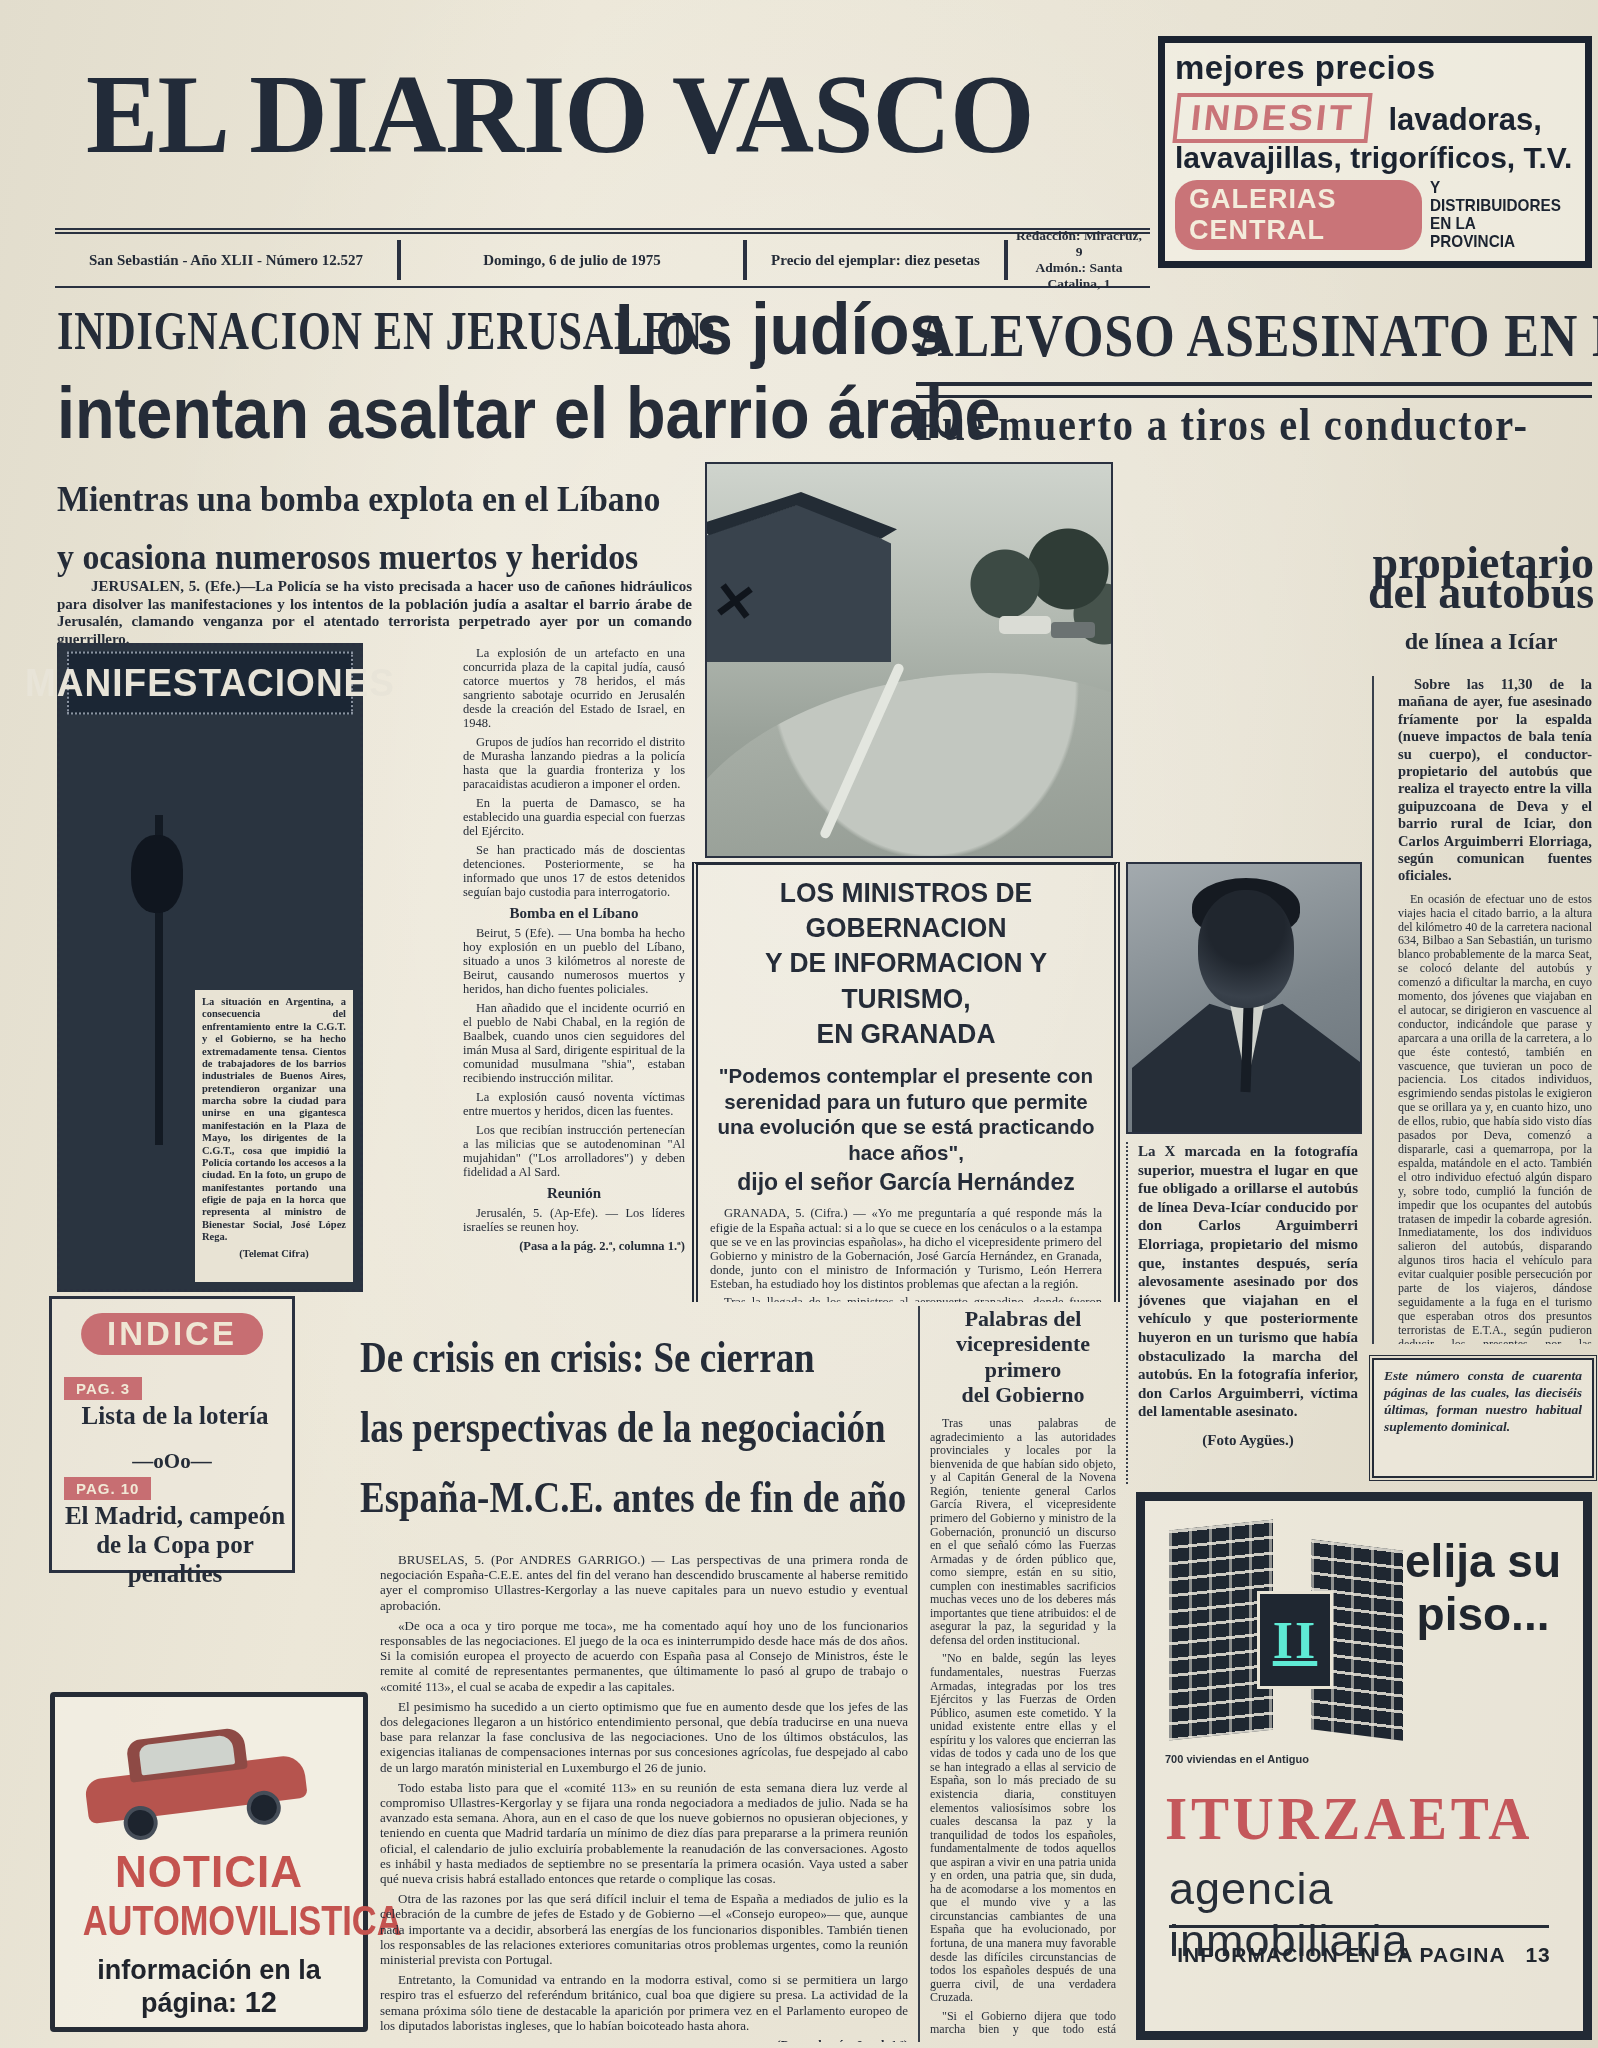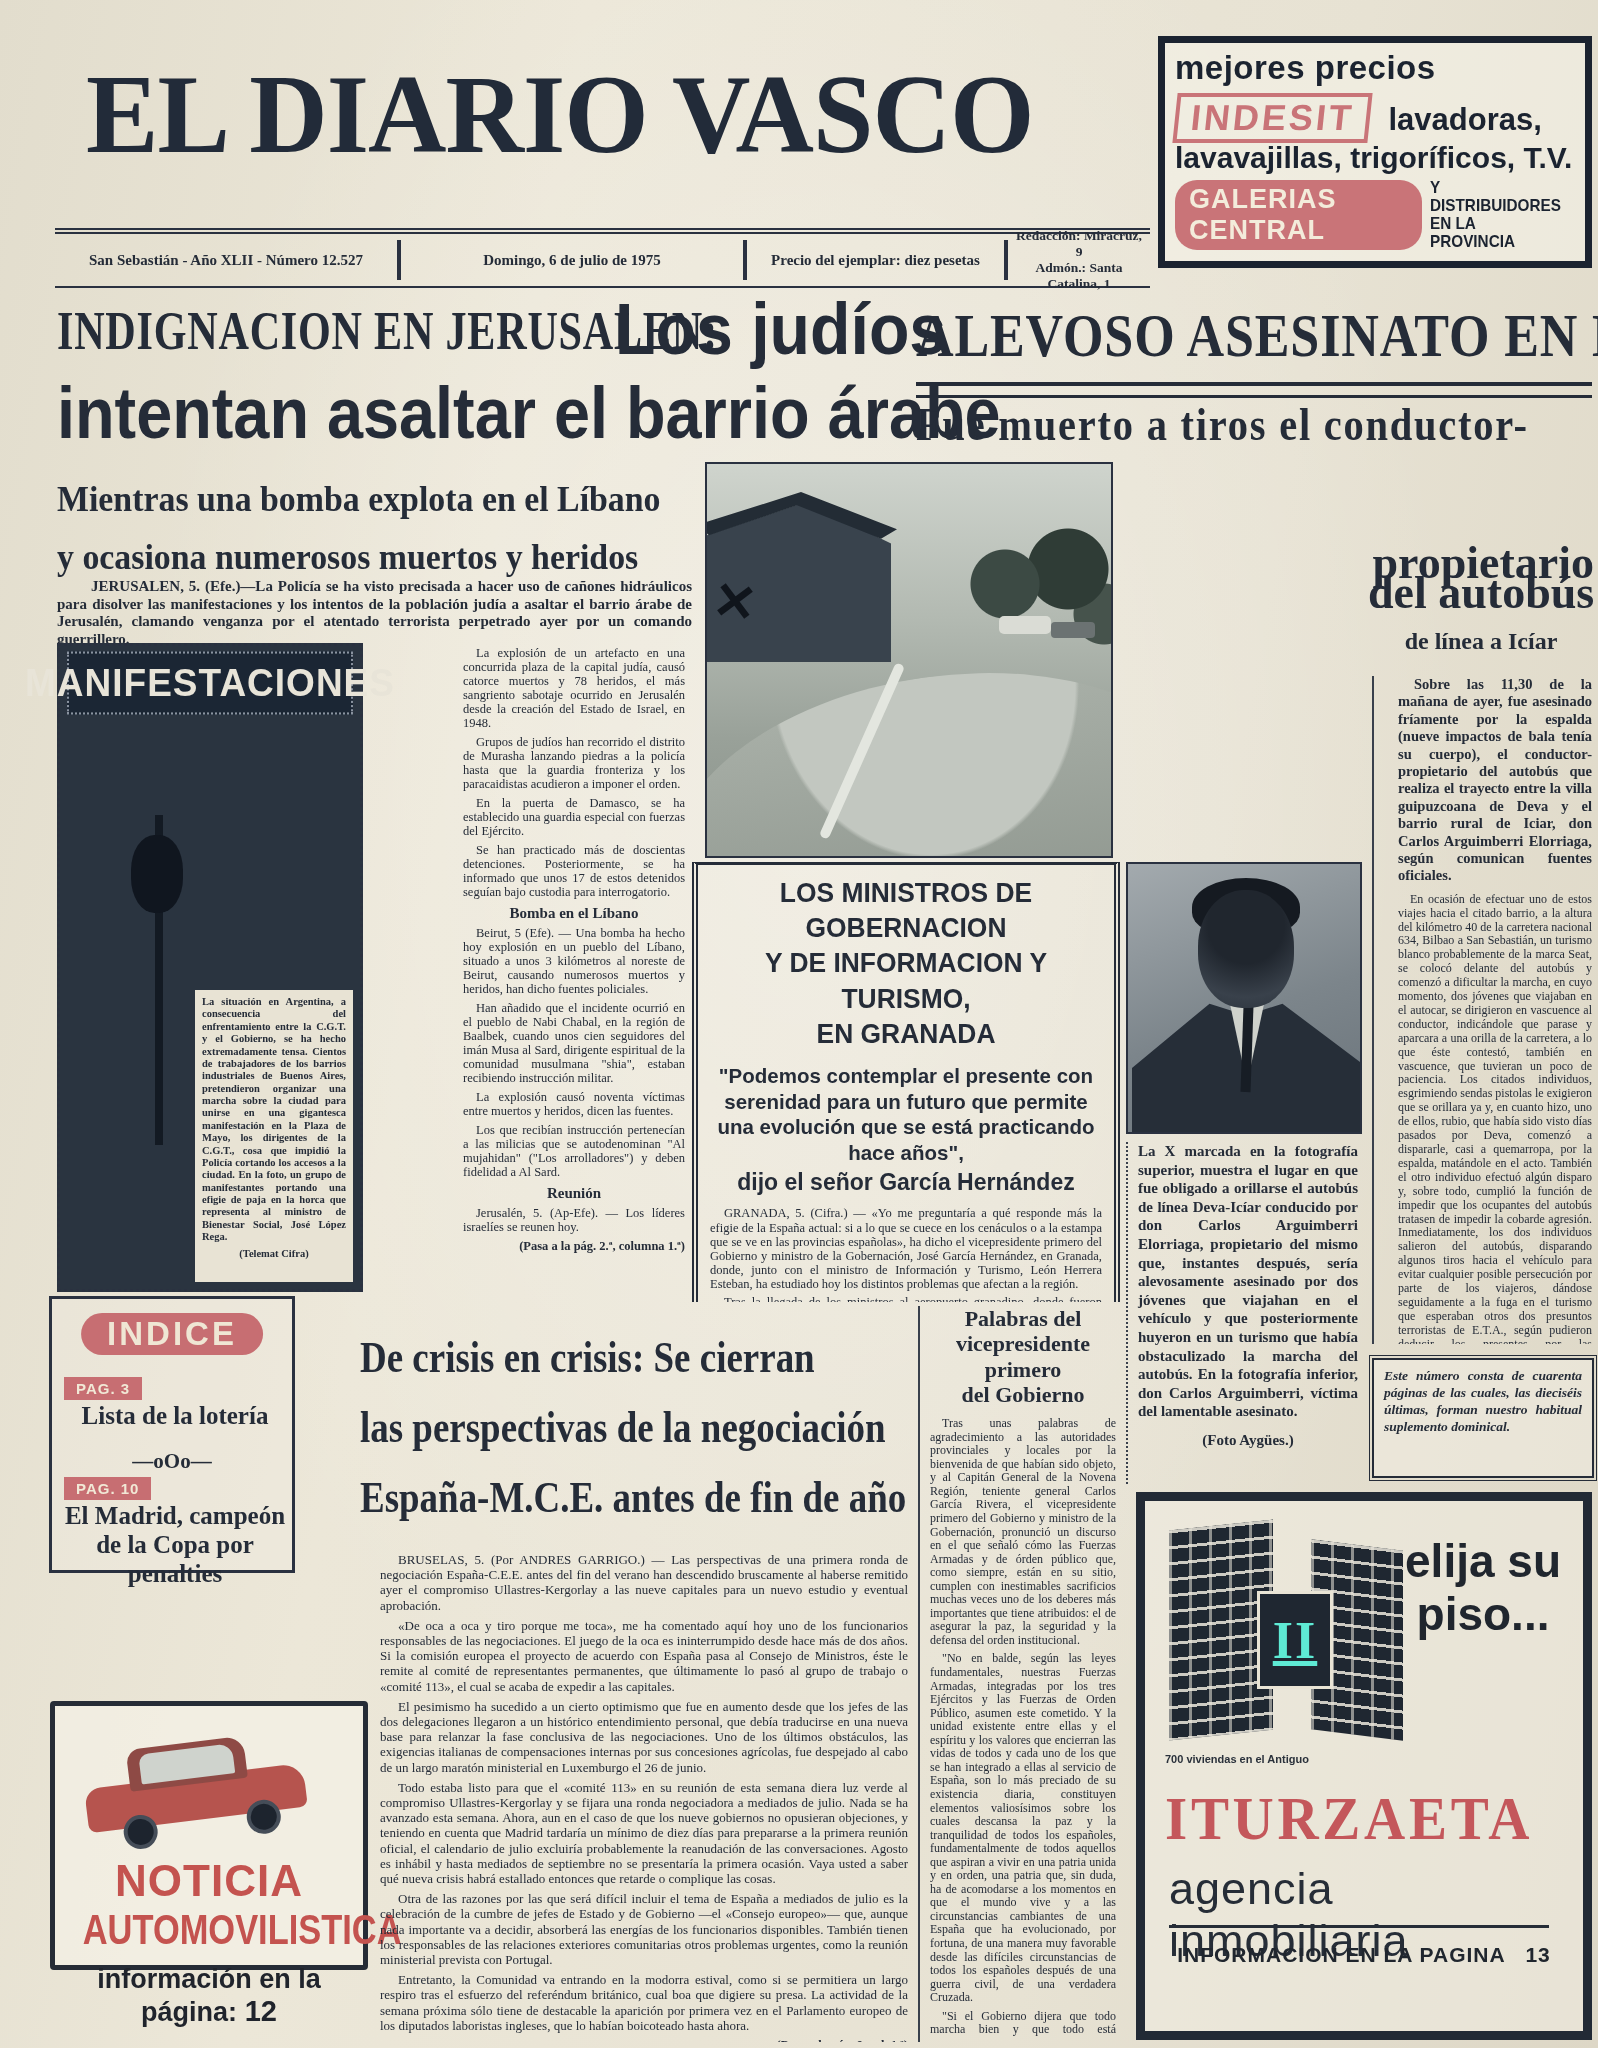--- a/index.html
+++ b/index.html
@@ -87,22 +87,22 @@
     font-family:"Liberation Sans",sans-serif;font-weight:900;font-size:33px;letter-spacing:3px;
     padding:2px 26px;border-radius:26px;}
   .pagbadge{display:inline-block;background:#c76e72;color:#f1e8d6;font-family:"Liberation Sans",sans-serif;
     font-weight:900;font-size:15px;padding:3px 12px;letter-spacing:1px;}
   .ind-item1{position:absolute;left:12px;top:78px;width:222px;}
   .ind-item2{position:absolute;left:12px;top:178px;width:222px;}
   .ind-text{font-size:25px;font-weight:700;text-align:center;line-height:1.15;margin-top:2px;}
   .ind-div{position:absolute;left:0;right:0;top:150px;text-align:center;font-weight:700;font-size:21px;}
 
   
-  .carad{left:50px;top:1692px;width:318px;height:269px;border:5px solid #262c36;border-radius:4px;
-    background:rgba(246,243,234,.6);box-sizing:border-box;margin-top:9px;}
+  .carad{left:50px;top:1692px;width:318px;height:340px;border:5px solid #262c36;border-radius:4px;
+    background:rgba(246,243,234,.6);box-sizing:border-box;}
   .car{position:absolute;left:30px;top:36px;width:220px;height:96px;transform:rotate(-7deg);}
   .car-roof{position:absolute;left:46px;top:0;width:118px;height:42px;background:#8e4a45;border-radius:14px 18px 4px 4px;}
   .car-glass{position:absolute;left:58px;top:6px;width:94px;height:30px;background:#cfd3cd;border-radius:10px 14px 2px 2px;}
   .car-body{position:absolute;left:0;top:34px;width:220px;height:44px;background:#b6544e;border-radius:16px 22px 8px 8px;}
   .wheel{position:absolute;top:66px;width:34px;height:34px;border-radius:50%;background:#1d242e;border:4px solid #454d58;box-sizing:border-box;}
   .w1{left:34px;} .w2{left:158px;}
   .carad .t1{position:absolute;left:0;right:0;top:150px;text-align:center;color:#c4534f;
     font-family:"Liberation Sans",sans-serif;font-weight:900;font-size:44px;letter-spacing:1px;}
   .carad .t2{position:absolute;left:0;right:0;top:200px;text-align:center;color:#c4534f;
     font-family:"Liberation Sans",sans-serif;font-weight:900;font-size:42px;transform:scaleX(.82);}

